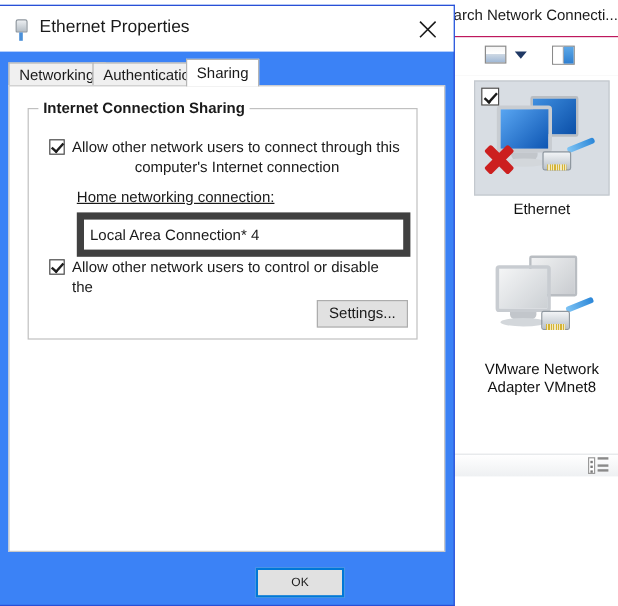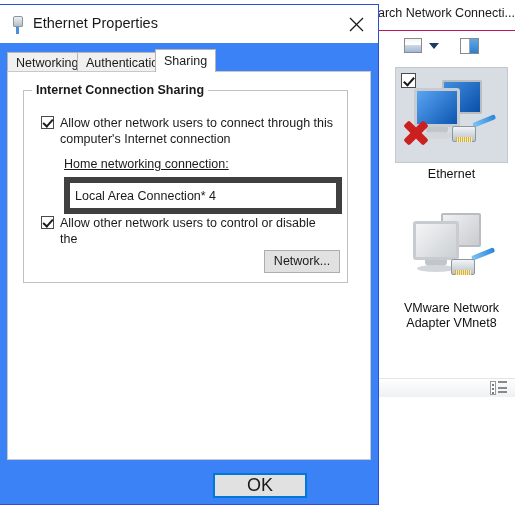--- a/index.html
+++ b/index.html
@@ -405,21 +405,21 @@
   .chk-label {
     position: absolute;
     left: 19px; top: 0;
     font-size: 12.5px;
     line-height: 16px;
     color: #1a1a1a;
   }
 
   #chk-allow-connect { left: 17px; top: 24px; width: 290px; }
   #chk-allow-connect .chk-label { width: 275px; text-indent: 0; }
-  #chk-allow-connect .chk-label .l2 { display: block; margin-left: 0; }
+  #chk-allow-connect .chk-label .l2 { display: block; margin-left: 0; text-align: center; }
 
   #label-home-networking {
     position: absolute;
     left: 40px; top: 66px;
     font-size: 12.5px;
     color: #1a1a1a;
     text-decoration: underline;
   }
   #input-home-networking {
     position: absolute;
@@ -456,26 +456,26 @@
 
   #dialog-buttons {
     position: absolute;
     left: 0; top: 468px;
     width: 379px;
     height: 33px;
   }
   .dlg-btn {
     position: absolute;
     top: 0;
-    width: 94px; height: 25px;
+    width: 74px; height: 25px;
     background: #e1e1e1;
     border: 1px solid #adadad;
     box-sizing: border-box;
     font-family: "Liberation Sans", sans-serif;
-    font-size: 18px;
+    font-size: 10px;
     color: #1a1a1a;
     line-height: 23px;
     text-align: center;
     padding: 0;
   }
   #ok-button {
     left: 213px;
     border: 2px solid #0078d7;
     line-height: 21px;
   }
@@ -594,21 +594,21 @@
 
       <input id="input-home-networking" type="text" value="Local Area Connection* 4" style="">
 
       <div class="chk-row" id="chk-allow-control">
         <div class="chk-box checked"></div>
         <div class="chk-label">
           <span>Allow other network users to control or disable the</span>
         </div>
       </div>
 
-      <button id="settings-button">Network...</button>
+      <button id="settings-button">Settings...</button>
     </div>
 
   </div>
 
   <div id="dialog-buttons">
     <button class="dlg-btn" id="ok-button">OK</button>
   </div>
 
 </div>
 

